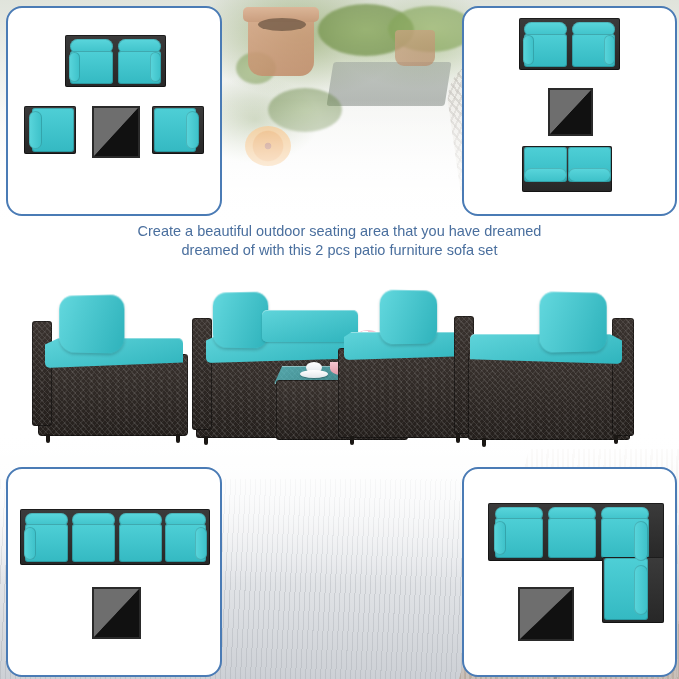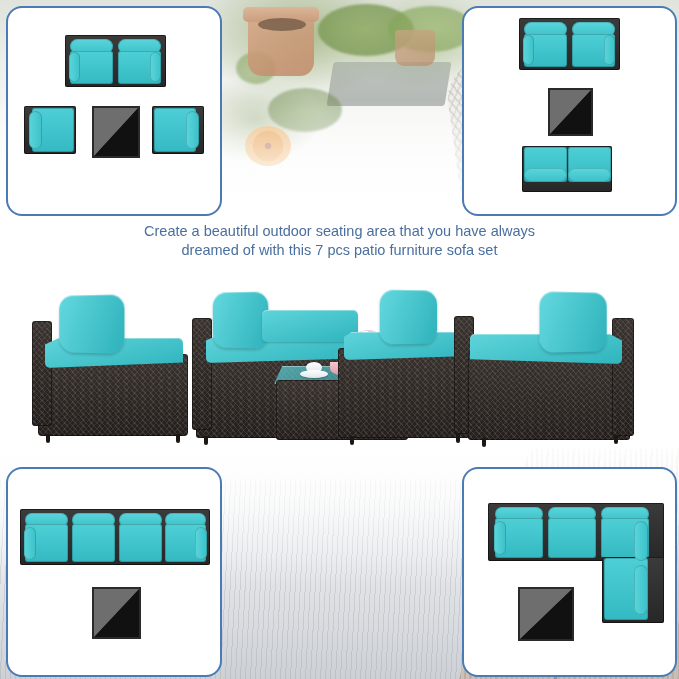--- a/index.html
+++ b/index.html
@@ -222,22 +222,22 @@
 
       <div class="frame" style="left:138px;top:88px;width:62px;height:66px;"></div>
       <div class="seat" style="left:140px;top:89px;width:44px;height:62px;"></div>
       <div class="arm" style="left:170px;top:52px;width:14px;height:40px;"></div>
       <div class="arm" style="left:170px;top:96px;width:14px;height:50px;"></div>
     </div>
     <div class="tbl" style="left:54px;top:118px;width:52px;height:50px;"></div>
   </div>
 
   <div class="headline">
-    <div class="h-sub">Create a beautiful outdoor seating area that you have always</div>
-    <div class="h-sub">dreamed of with this 7 pcs patio furniture sofa set</div>
+    <div class="h-sub">Create a beautiful outdoor seating area that you have dreamed</div>
+    <div class="h-sub">dreamed of with this 2 pcs patio furniture sofa set</div>
   </div>
 
   <div class="hero">
 
     <div>
       <div class="wick" style="left:38px;top:66px;width:150px;height:82px;border-radius:3px 3px 4px 4px;"></div>
       <div class="wick" style="left:32px;top:33px;width:20px;height:105px;"></div>
       <div class="cush" style="left:45px;top:50px;width:138px;height:30px;
            clip-path:polygon(10% 0,100% 0,100% 82%,0 100%,0 22%);"></div>
       <div class="bolster" style="left:58px;top:7px;width:66px;height:58px;border-radius:14px 14px 16px 16px;

